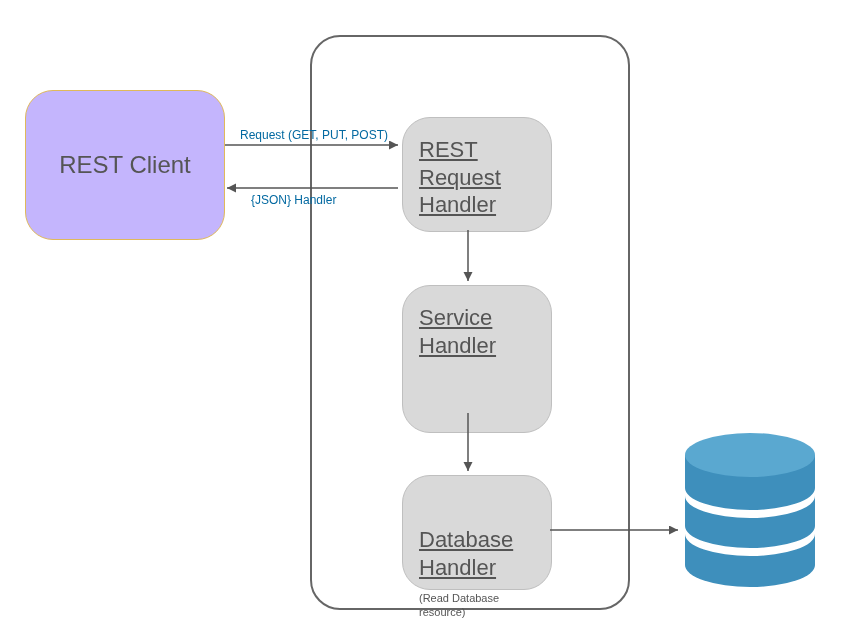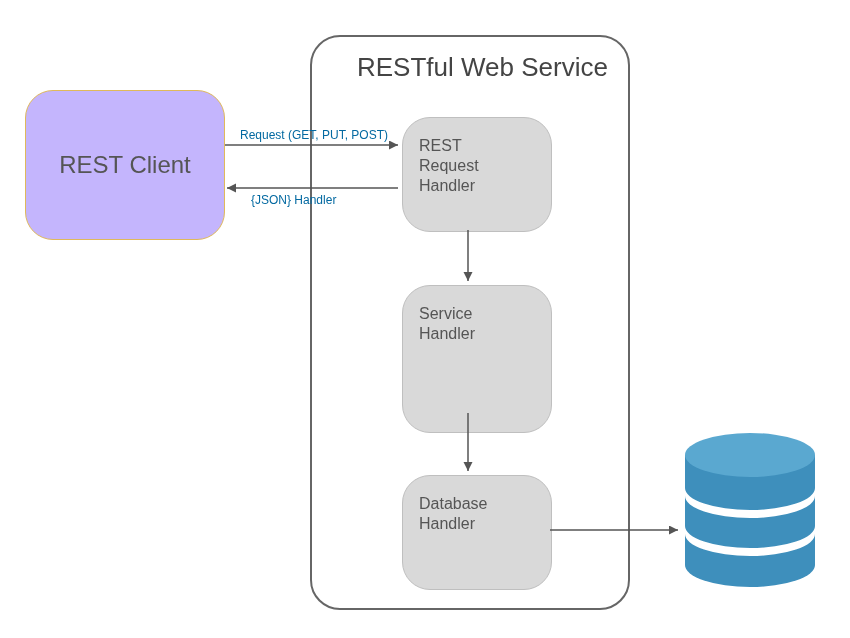--- a/index.html
+++ b/index.html
@@ -47,22 +47,23 @@
   .handler-box {
     position: absolute;
     width: 150px;
     background: #d9d9d9;
     border: 1px solid #bfbfbf;
     border-radius: 28px;
     color: #555;
     padding: 18px 16px;
   }
   .handler-title {
-    font-size: 16px;
+    font-size: 22px;
     line-height: 1.25;
+    text-decoration: underline;
   }
   .handler-sub {
     font-size: 11px;
     margin-top: 10px;
     line-height: 1.3;
   }
   #box-request { left: 90px; top: 80px; height: 115px; }
   #box-service { left: 90px; top: 248px; height: 148px; }
   #box-database { left: 90px; top: 438px; height: 115px; }
 
@@ -82,36 +83,36 @@
   svg { display: block; }
 </style>
 </head>
 <body>
 
 <div class="client-box">
   <span>REST Client</span>
 </div>
 
 <div class="service-container">
-  <div class="service-title">RESTful Web Service</div>
 
   <div id="box-request" class="handler-box">
     <div class="handler-title" style="white-space:pre-line;">REST
 Request
 Handler</div>
   </div>
 
   <div id="box-service" class="handler-box">
     <div class="handler-title" style="white-space:pre-line;">Service
 Handler</div>
   </div>
 
   <div id="box-database" class="handler-box">
-    <div class="handler-title" style="white-space:pre-line;">Database
+    <div class="handler-title" style="white-space:pre-line;margin-top:32px;">Database
 Handler</div>
+    <div class="handler-sub">(Read Database resource)</div>
   </div>
 </div>
 
 <div class="arrow-label" style="left:240px; top:128px;">Request (GET, PUT, POST)</div>
 <div class="arrow-label" style="left:251px; top:193px;">{JSON} Handler</div>
 
 <svg width="850" height="638" style="position:absolute; left:0; top:0; pointer-events:none;">
   <defs>
     <marker id="arrowhead" markerWidth="8" markerHeight="8" refX="6" refY="3" orient="auto">
       <path d="M0,0 L6,3 L0,6 Z" fill="#555"></path>

